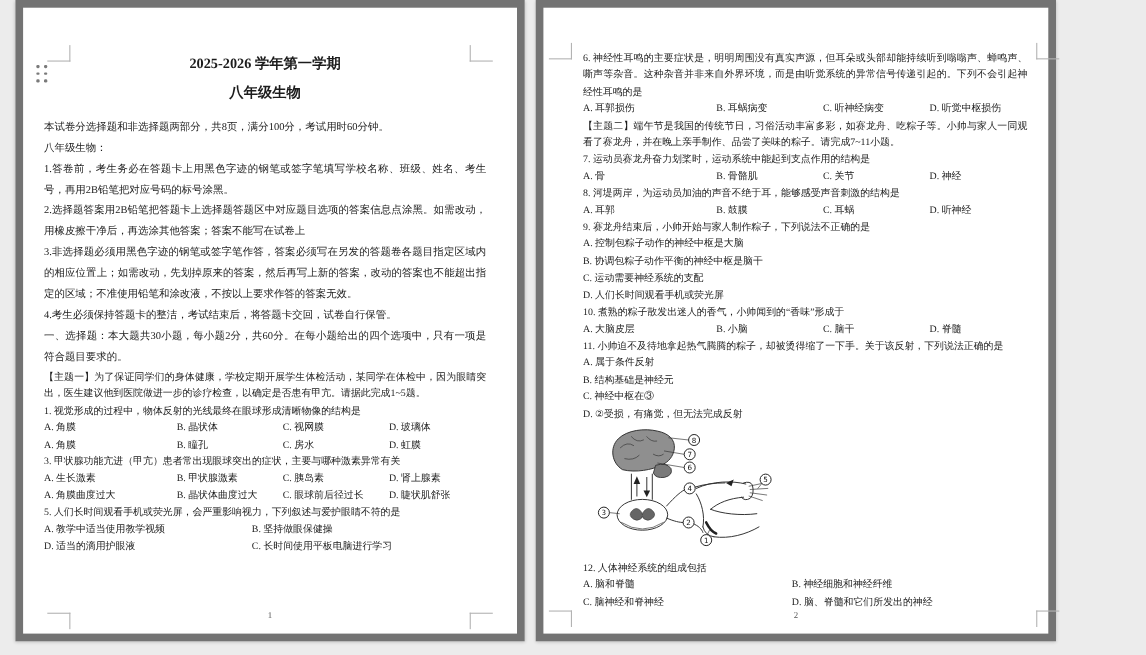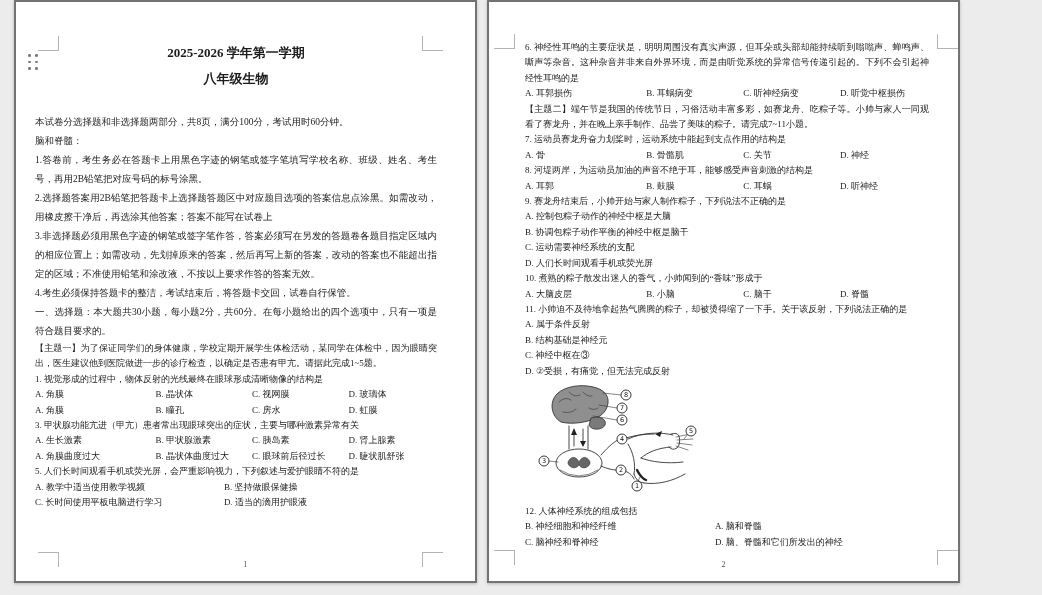--- a/index.html
+++ b/index.html
@@ -4,21 +4,21 @@
 <style>
   html,body{margin:0;padding:0}
   body{
     width:1042px;height:595px;overflow:hidden;position:relative;
     background:#ececec;
     font-family:"Liberation Serif",serif;
     color:#1c1c1c;
   }
   .page{
     position:absolute;top:0;height:583px;background:#fff;
-    border:2px solid #737373;box-sizing:border-box;
+    border:7px solid #737373;box-sizing:border-box;
     box-shadow:0 1px 3px rgba(0,0,0,.22);
   }
   #page1{left:14px;width:463px}
   #page2{left:487px;width:473px}
 
   
   .crop{position:absolute;width:20px;height:14px;pointer-events:none}
   .crop.tl{border-right:1px solid #b3b3b3;border-bottom:1px solid #b3b3b3}
   .crop.tr{border-left:1px solid #b3b3b3;border-bottom:1px solid #b3b3b3}
   .crop.bl{border-right:1px solid #b3b3b3;border-top:1px solid #b3b3b3}
@@ -29,21 +29,21 @@
         grid-template-columns:3px 3px;gap:4px 4px}
   .dots i{width:2.5px;height:2.5px;background:#7a7a7a;border-radius:50%}
 
   .content{position:absolute}
   #p1-content{left:19px;top:38px;width:402px}
   #p2-content{left:36px;top:38px;width:404px}
 
   .title1,.title2{
     text-align:center;font-weight:bold;font-size:13px;line-height:26px;
   }
-  .title2{margin-bottom:21px}
+  .title2{margin-bottom:10px}
 
   .line{font-size:9px;line-height:15.4px;text-align:justify}
   #p1-header .line{font-weight:normal;font-size:9.5px;line-height:19px}
   .opts{display:grid;font-size:9px;line-height:15.4px}
   .opts span{display:block;white-space:nowrap;overflow:hidden}
   .cols4{grid-template-columns:30% 24% 24% 22%}
   .cols2{grid-template-columns:47% 53%}
 
   .pagenum{
     position:absolute;left:0;right:0;bottom:12px;text-align:center;
@@ -76,21 +76,21 @@
       <i></i>
       <i></i>
       <i></i>
   </div>
 
   <div class="content" id="p1-content">
     <div class="title1">2025-2026 学年第一学期</div>
     <div class="title2">八年级生物</div>
     <div id="p1-header">
         <div class="line">本试卷分选择题和非选择题两部分，共8页，满分100分，考试用时60分钟。</div>
-        <div class="line">脑和脊髓：</div>
+        <div class="line">八年级生物：</div>
         <div class="line">1.答卷前，考生务必在答题卡上用黑色字迹的钢笔或签字笔填写学校名称、班级、姓名、考生号，再用2B铅笔把对应号码的标号涂黑。</div>
         <div class="line">2.选择题答案用2B铅笔把答题卡上选择题答题区中对应题目选项的答案信息点涂黑。如需改动，用橡皮擦干净后，再选涂其他答案；答案不能写在试卷上</div>
         <div class="line">3.非选择题必须用黑色字迹的钢笔或签字笔作答，答案必须写在另发的答题卷各题目指定区域内的相应位置上；如需改动，先划掉原来的答案，然后再写上新的答案，改动的答案也不能超出指定的区域；不准使用铅笔和涂改液，不按以上要求作答的答案无效。</div>
         <div class="line">4.考生必须保持答题卡的整洁，考试结束后，将答题卡交回，试卷自行保管。</div>
         <div class="line">一、选择题：本大题共30小题，每小题2分，共60分。在每小题给出的四个选项中，只有一项是符合题目要求的。</div>
       </div>
     <div id="p1-questions">
         <div class="line">【主题一】为了保证同学们的身体健康，学校定期开展学生体检活动，某同学在体检中，因为眼睛突出，医生建议他到医院做进一步的诊疗检查，以确定是否患有甲亢。请据此完成1~5题。</div>
         <div class="line">1. 视觉形成的过程中，物体反射的光线最终在眼球形成清晰物像的结构是</div>
         <div class="opts cols4">
@@ -115,22 +115,22 @@
         <div class="opts cols4">
           <span>A. 角膜曲度过大</span>
           <span>B. 晶状体曲度过大</span>
           <span>C. 眼球前后径过长</span>
           <span>D. 睫状肌舒张</span>
         </div>
         <div class="line">5. 人们长时间观看手机或荧光屏，会严重影响视力，下列叙述与爱护眼睛不符的是</div>
         <div class="opts cols2">
           <span>A. 教学中适当使用教学视频</span>
           <span>B. 坚持做眼保健操</span>
+          <span>D. 适当的滴用护眼液</span>
           <span>C. 长时间使用平板电脑进行学习</span>
-          <span>D. 适当的滴用护眼液</span>
         </div>
       </div>
   </div>
 
   <div class="pagenum">1</div>
 </div>
 
 <div class="page" id="page2" style="background: rgb(255, 255, 255);">
   <div class="crop tl" style="left:5px;top:32px"></div>
   <div class="crop tr" style="left:448px;top:32px"></div>
@@ -269,22 +269,22 @@
         <g class="fig-num">
           <circle cx="104" cy="104" r="5"></circle>
             <text x="104" y="106.4">1</text>
         </g>
       </svg>
     </div>
 
     <div id="p2-bottom">
         <div class="line">12. 人体神经系统的组成包括</div>
         <div class="opts cols2">
+          <span>A. 脑和脊髓</span>
           <span>B. 神经细胞和神经纤维</span>
-          <span>A. 脑和脊髓</span>
           <span>C. 脑神经和脊神经</span>
           <span>D. 脑、脊髓和它们所发出的神经</span>
         </div>
       </div>
   </div>
 
   <div class="pagenum">2</div>
 </div>
 
 </body></html>

